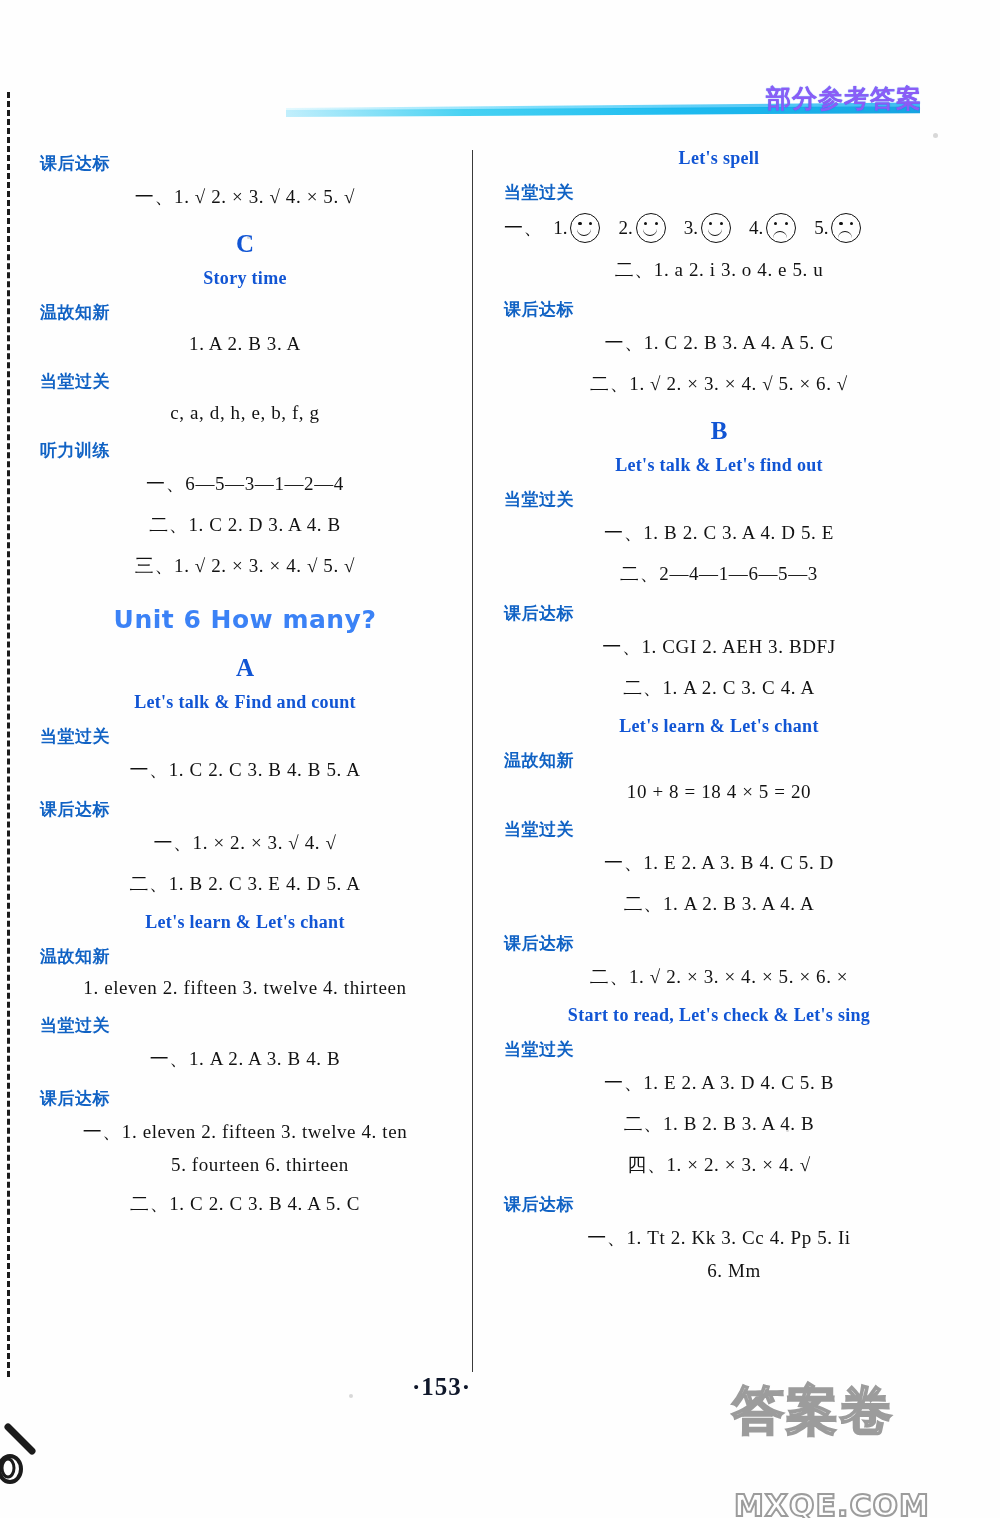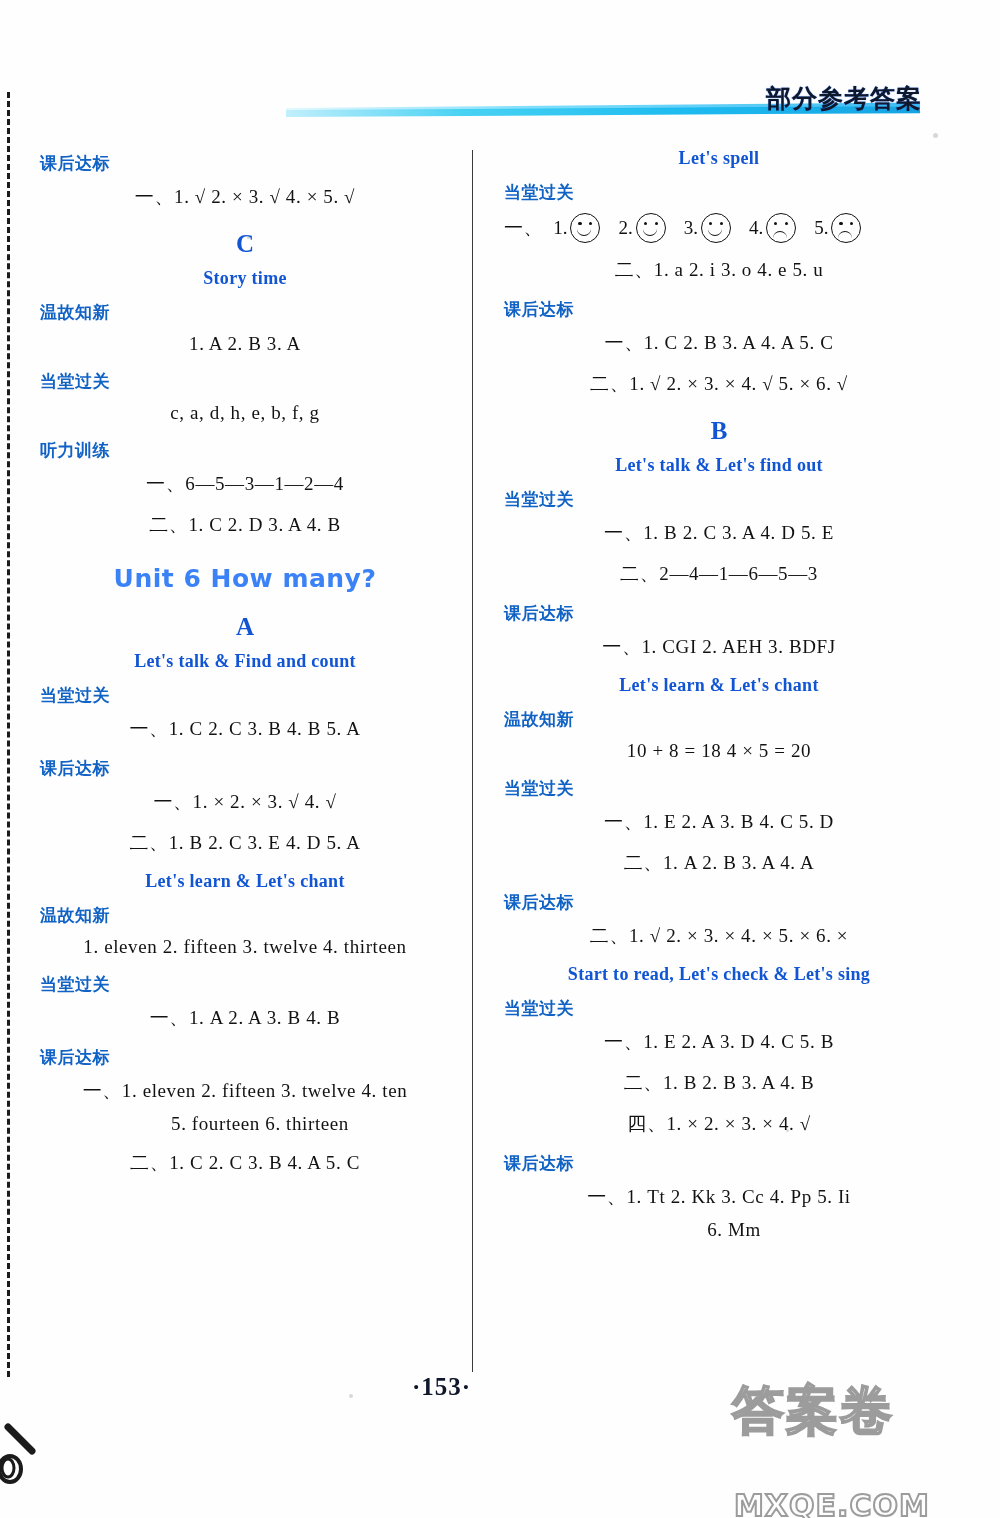--- a/index.html
+++ b/index.html
@@ -30,21 +30,21 @@
     position:absolute;left:286px;top:108px;width:634px;height:4px;
     background:linear-gradient(to right,rgba(180,240,255,.35) 0%,rgba(80,210,250,.75) 40%,rgba(40,180,240,.9) 100%);
     transform:rotate(-0.5deg);
     transform-origin:left center;
     filter:blur(.6px);
   }
   .page-title{
     position:absolute;right:78px;top:82px;
     font-family:"DejaVu Sans","Liberation Sans",sans-serif;
     font-weight:bold;font-size:25px;letter-spacing:1px;
-    color:#0f172a;
+    color:#8b5cf6;
     text-shadow:0 0 1px #2a6df5;
   }
   .divider{
     position:absolute;left:472px;top:150px;width:0;height:1222px;
     border-left:1.6px solid #3a3a3a;
   }
   .page-num{
     position:absolute;left:412px;top:1373px;
     font-family:"Liberation Serif",serif;font-weight:bold;font-size:25px;
     letter-spacing:1px;color:#0f172a;
@@ -143,20 +143,21 @@
     <div class="ansline">一、1. √  2. ×  3. √  4. ×  5. √</div>
     <div class="big-letter">C</div>
     <div class="sub-title">Story time</div>
     <div class="sec-head">温故知新</div>
     <div class="ansline">1. A  2. B  3. A</div>
     <div class="sec-head">当堂过关</div>
     <div class="ansline">c, a, d, h, e, b, f, g</div>
     <div class="sec-head">听力训练</div>
     <div class="ansline">一、6—5—3—1—2—4</div>
     <div class="ansline">二、1. C  2. D  3. A  4. B</div>
+    <div class="ansline">三、1. √  2. ×  3. ×  4. √  5. √</div>
     <div class="unit-title">Unit 6   How many?</div>
     <div class="big-letter">A</div>
     <div class="sub-title">Let's talk &amp; Find and count</div>
     <div class="sec-head">当堂过关</div>
     <div class="ansline">一、1. C  2. C  3. B  4. B  5. A</div>
     <div class="sec-head">课后达标</div>
     <div class="ansline">一、1. ×  2. ×  3. √  4. √</div>
     <div class="ansline">二、1. B  2. C  3. E  4. D  5. A</div>
     <div class="sub-title">Let's learn &amp; Let's chant</div>
     <div class="sec-head">温故知新</div>
@@ -208,20 +209,21 @@
     <div class="sec-head">课后达标</div>
     <div class="ansline">一、1. C  2. B  3. A  4. A  5. C</div>
     <div class="ansline">二、1. √  2. ×  3. ×  4. √  5. ×  6. √</div>
     <div class="big-letter">B</div>
     <div class="sub-title">Let's talk &amp; Let's find out</div>
     <div class="sec-head">当堂过关</div>
     <div class="ansline">一、1. B  2. C  3. A  4. D  5. E</div>
     <div class="ansline">二、2—4—1—6—5—3</div>
     <div class="sec-head">课后达标</div>
     <div class="ansline">一、1. CGI   2. AEH   3. BDFJ</div>
+    <div class="ansline">二、1. A  2. C  3. C  4. A</div>
     <div class="sub-title">Let's learn &amp; Let's chant</div>
     <div class="sec-head">温故知新</div>
     <div class="ansline">10 + 8 = 18    4 × 5 = 20</div>
     <div class="sec-head">当堂过关</div>
     <div class="ansline">一、1. E  2. A  3. B  4. C  5. D</div>
     <div class="ansline">二、1. A  2. B  3. A  4. A</div>
     <div class="sec-head">课后达标</div>
     <div class="ansline">二、1. √  2. ×  3. ×  4. ×  5. ×  6. ×</div>
     <div class="sub-title">Start to read, Let's check &amp; Let's sing</div>
     <div class="sec-head">当堂过关</div>

